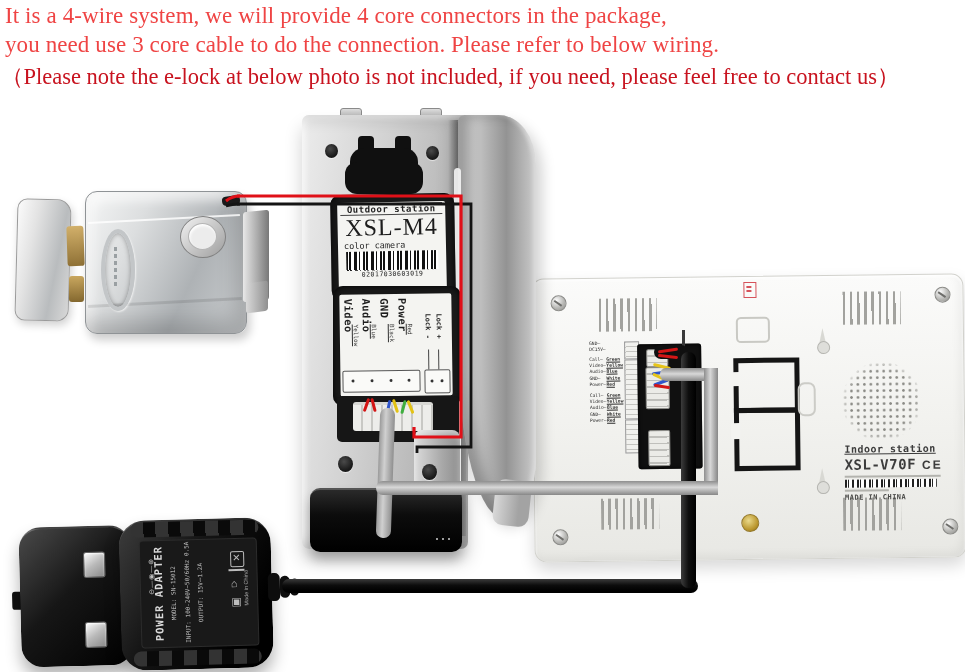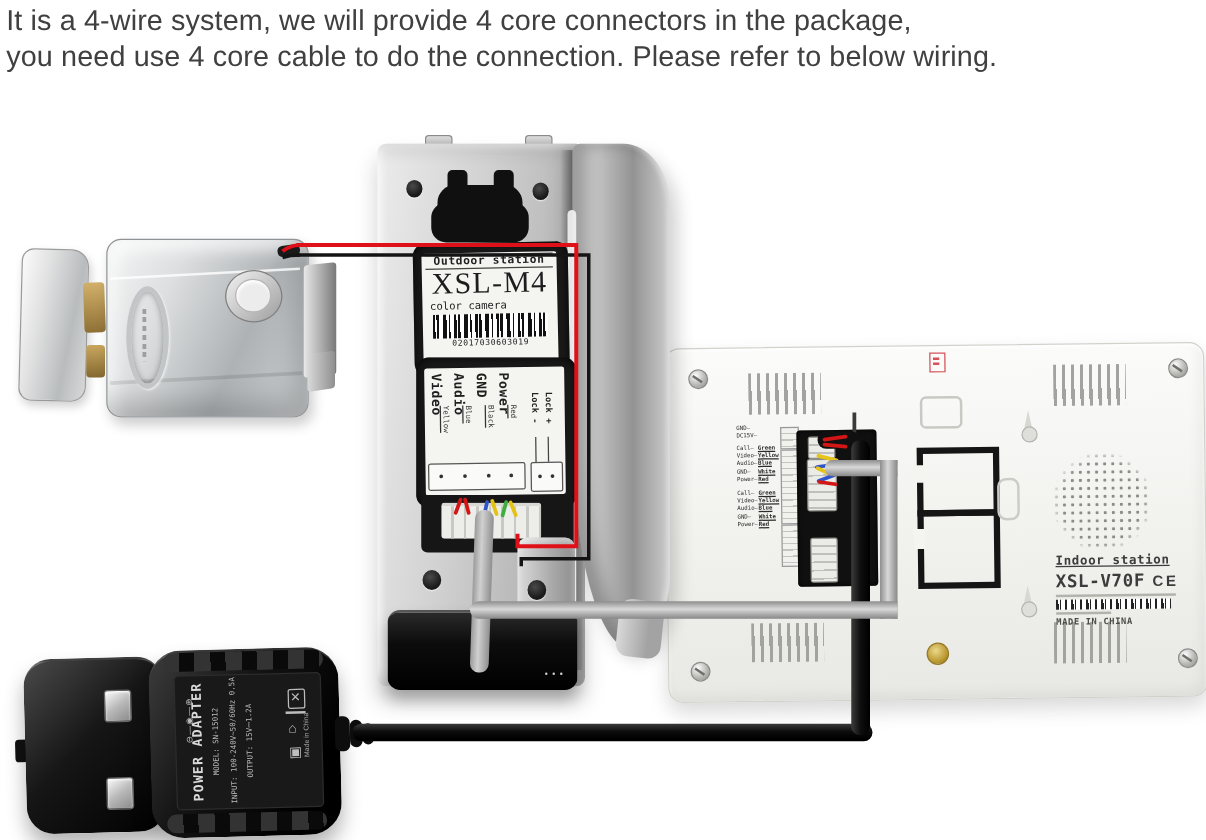--- a/index.html
+++ b/index.html
@@ -1,22 +1,22 @@
 <!DOCTYPE html>
 <html><head>
 <meta charset="utf-8">
 <style>
   html,body{margin:0;padding:0;background:#fff;}
   #canvas{position:relative;width:965px;height:672px;background:#ffffff;overflow:hidden;
           font-family:"Liberation Sans",sans-serif;}
   .abs{position:absolute;}
 
   
-  .hline{position:absolute;font-family:Liberation Sans, sans-serif;font-size:23px;
-         color:#404040;white-space:nowrap;letter-spacing:0.1px;text-align:center;}
+  .hline{position:absolute;font-family:Liberation Serif, serif;font-size:23px;
+         color:#ef4444;white-space:nowrap;letter-spacing:0.1px;text-align:center;}
   .hnote{position:absolute;font-family:"Liberation Serif",serif;font-size:22.5px;
          color:#c8131f;white-space:nowrap;}
 
   
   .lock-strike{left:16px;top:199px;width:52px;height:120px;border-radius:10px 14px 12px 10px;
     background:linear-gradient(100deg,#fbfbfb,#e3e3e3 30%,#b9bcbe 70%,#d8d8d8);
     border:1px solid #9a9a9a;transform:rotate(1.5deg);box-shadow:2px 4px 8px rgba(0,0,0,.18);}
   .lock-brass1{left:67px;top:226px;width:17px;height:40px;border-radius:3px;
     background:linear-gradient(180deg,#d2b06a,#8f7136);transform:rotate(-2deg);}
   .lock-brass2{left:69px;top:276px;width:15px;height:26px;border-radius:3px;
@@ -184,21 +184,22 @@
   #wires-svg{position:absolute;left:0;top:0;z-index:60;pointer-events:none;}
 
   .z10{z-index:10}.z20{z-index:20}.z25{z-index:25}.z30{z-index:30}
 </style>
 </head>
 <body>
 
 <div id="canvas">
 
   <div class="hline" style="left:5px;top:3px;">It is a 4-wire system, we will provide 4 core connectors in the package,</div>
-  <div class="hline" style="left:5px;top:32px;">you need use 4 core cable to do the connection. Please refer to below wiring.</div>
+  <div class="hline" style="left:5px;top:32px;">you need use 3 core cable to do the connection. Please refer to below wiring.</div>
+  <div class="hnote" style="left:1px;top:61px;">（Please note the e-lock at below photo is not included, if you need, please feel free to contact us）</div>
 
   <div class="abs monitor z10">
     <div class="mscrew" style="left:18px;top:16px;"></div>
     <div class="mscrew" style="left:402px;top:12px;"></div>
     <div class="mscrew" style="left:17px;top:250px;"></div>
     <div class="mscrew" style="left:407px;top:244px;"></div>
     <div class="vents" style="left:66px;top:20px;width:58px;height:33px;"></div>
     <div class="vents" style="left:310px;top:16px;width:58px;height:33px;"></div>
     <div class="vents" style="left:66px;top:220px;width:58px;height:31px;"></div>
     <div class="vents" style="left:308px;top:222px;width:58px;height:33px;"></div>

